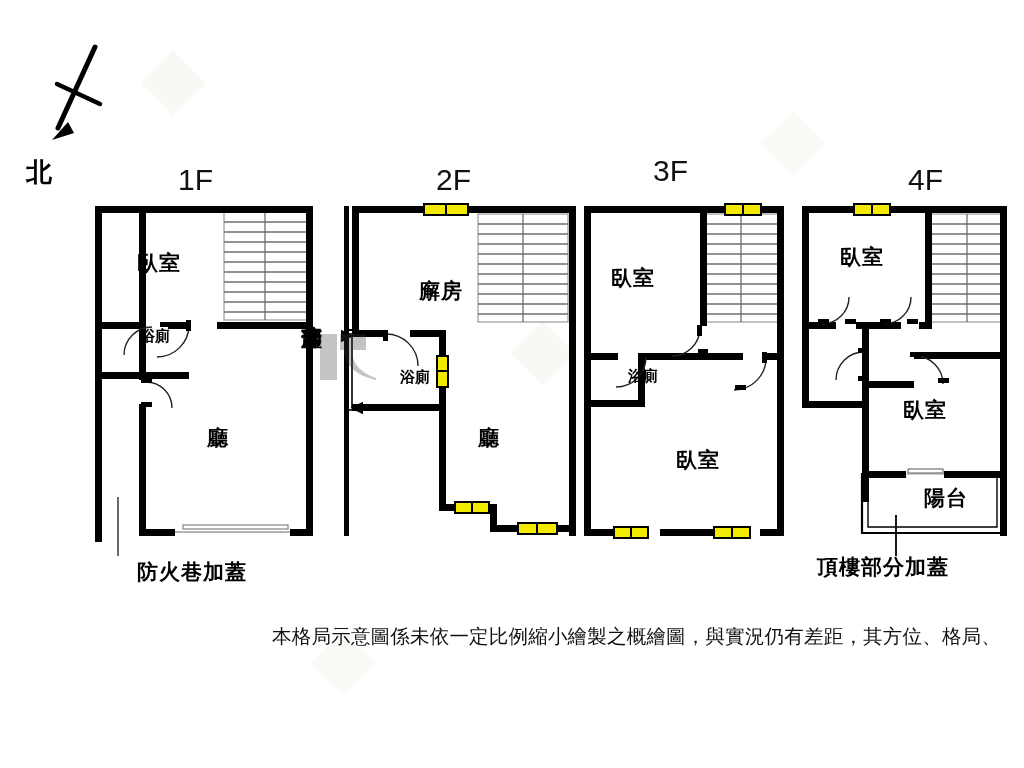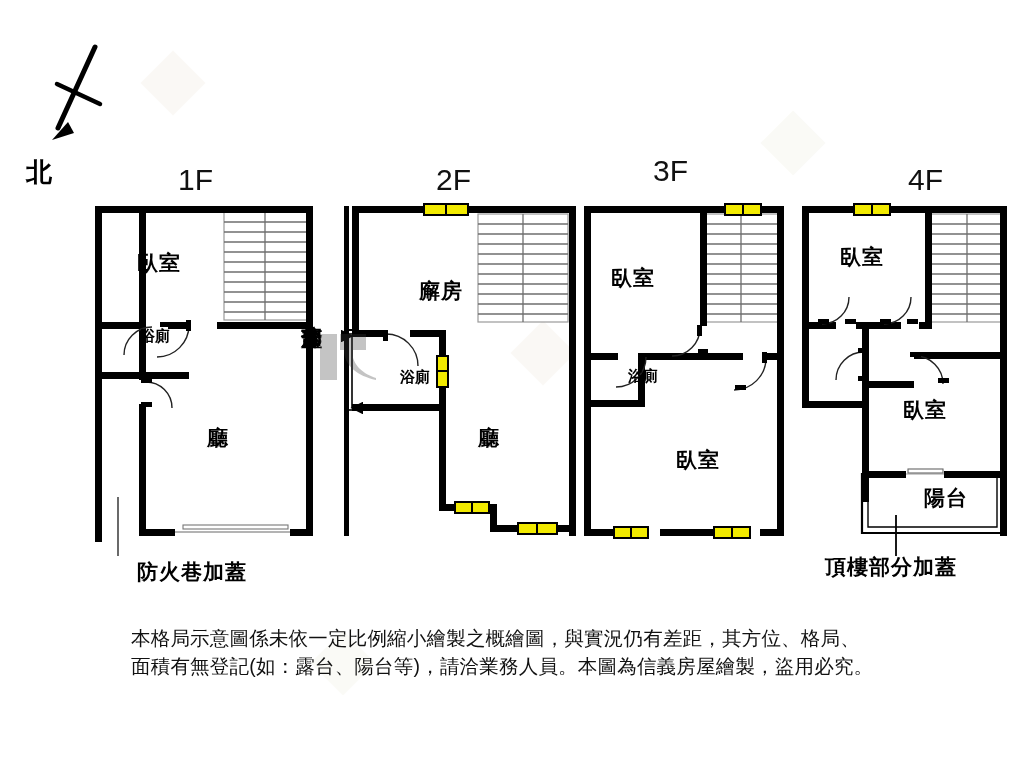--- a/index.html
+++ b/index.html
@@ -44,23 +44,23 @@
     letter-spacing:1px;
   }
   .compass-label{
     position:absolute;
     font-family:"DejaVu Serif","Liberation Serif",serif;
     font-size:26px;color:#000;font-weight:700;
   }
   #disclaimer{
     position:absolute;
     left:131px;top:624px;width:870px;
-    font-family:Liberation Sans, sans-serif;
+    font-family:Liberation Mono, monospace;
     font-size:19.5px;line-height:1.46;color:#111;
-    text-align:left;
+    text-align:right;
     letter-spacing:0.2px;
   }
   #disclaimer div{white-space:nowrap;}
 
   
   #watermark{
     position:absolute;left:318px;top:318px;
     width:400px;height:100px;
     pointer-events:none;
   }
@@ -438,27 +438,26 @@
   <div class="room-label" style="left:611px;top:264px;">臥室</div>
   <div class="room-label small" style="left:589px;top:367px;">浴廁</div>
   <div class="room-label" style="left:676px;top:446px;">臥室</div>
 
   <div class="room-label" style="left:840px;top:243px;">臥室</div>
   <div class="room-label" style="left:903px;top:396px;">臥室</div>
   <div class="room-label" style="left:906px;top:484px;margin-left:18px;">陽台</div>
 
   <div class="note-vert" style="left:300px;top:308px;height:150px;">部分加蓋</div>
   <div class="note-label" style="left:93px;top:558px;margin-left:44px;">防火巷加蓋</div>
-  <div class="note-label" style="left:817px;top:553px;margin-left:8px;">頂樓部分加蓋</div>
+  <div class="note-label" style="left:817px;top:553px;">頂樓部分加蓋</div>
 
   <div id="watermark">
     <svg id="wm-logo" viewBox="0 0 62 62">
       <rect x="2" y="8" width="17" height="46" fill="rgba(60,60,60,0.30)"></rect>
       <path d="M22,8 L48,8 L48,24 L34,24 C34,40 46,48 58,52 L58,54 C40,50 26,40 26,24 L22,24 Z" fill="rgba(60,60,60,0.30)"></path>
     </svg>
   </div>
 
   <div id="disclaimer">
     <div>本格局示意圖係未依一定比例縮小繪製之概繪圖，與實況仍有差距，其方位、格局、</div>
-    <div>面積有無登記(如：露台、陽台等)，請洽業務人員。本圖為信義房屋繪製，盜用必究。</div>
   </div>
 
 </div>
 
 </body></html>

